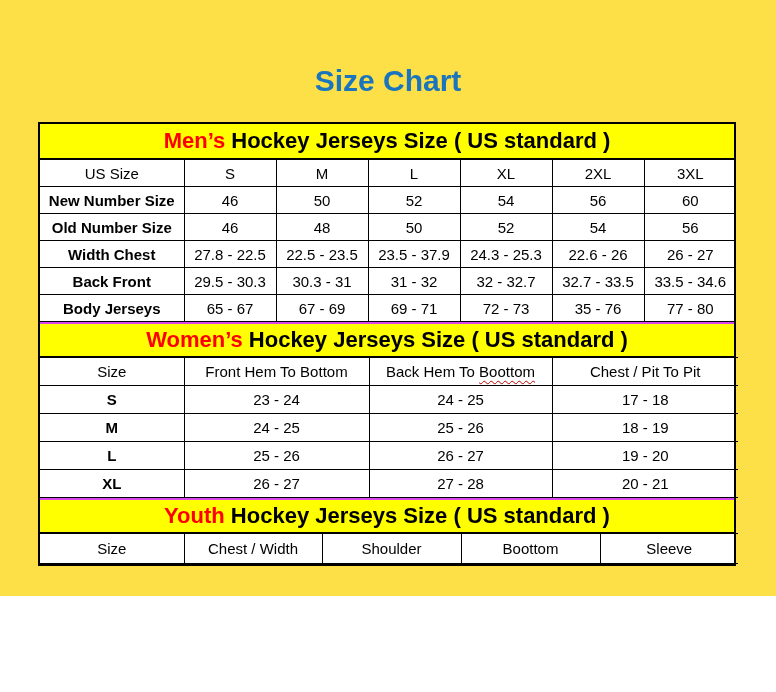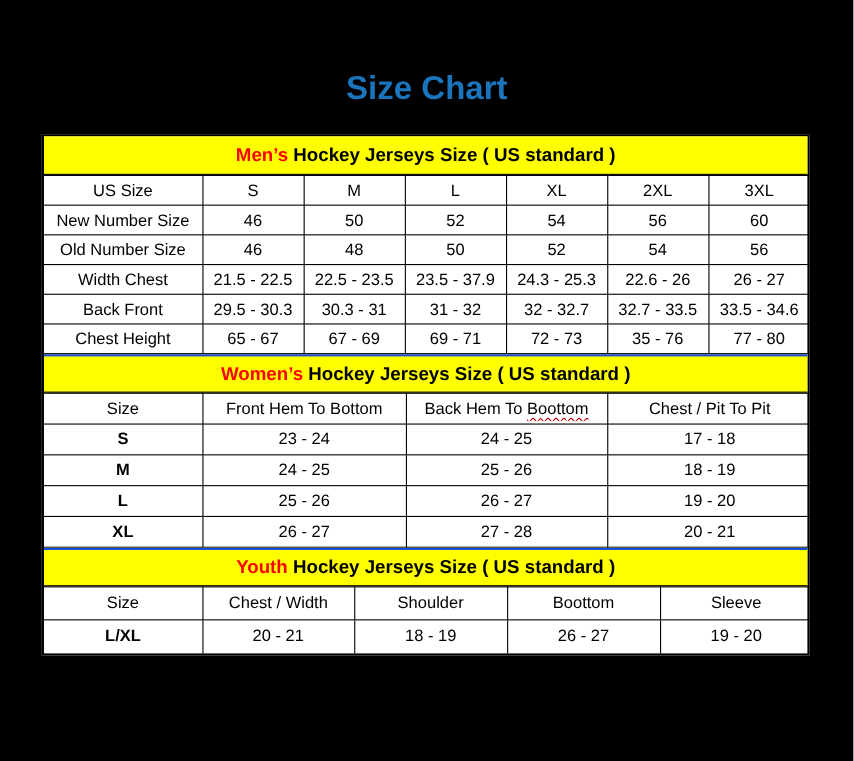--- a/index.html
+++ b/index.html
@@ -4,21 +4,21 @@
 <style>
   * { box-sizing: border-box; }
   html, body { margin: 0; padding: 0; }
   body {
     width: 776px; height: 692px;
     background: #ffffff;
     font-family: "Liberation Sans", sans-serif;
     color: #000000;
     overflow: hidden;
   }
-  .page { position: relative; width: 776px; height: 692px; background: #000000; }
+  .page { position: relative; width: 776px; height: 596px; background: #fde047; }
 
   .title {
     position: absolute;
     top: 64px; left: 0; width: 776px;
     margin: 0;
     text-align: center;
     font-size: 30px;
     font-weight: bold;
     color: #1b75bc;
     letter-spacing: 0px;
@@ -33,24 +33,24 @@
   }
 
   .band {
     background: #ffff00;
     border-bottom: 1px solid #000;
     height: 35px;
     display: flex;
     align-items: center;
     justify-content: center;
     font-weight: bold;
-    font-size: 17px;
+    font-size: 22px;
     white-space: pre;
   }
-  .band + .band, section + section .band { border-top: 2px solid #1d4ed8; }
+  .band + .band, section + section .band { border-top: 2px solid #d946ef; }
   .band .accent { color: #ff0000; }
 
   table {
     width: 100%;
     border-collapse: collapse;
     table-layout: fixed;
   }
   th, td {
     border: 1px solid #000;
     text-align: center;
@@ -59,21 +59,21 @@
     padding: 0 2px;
     height: 27px;
     font-weight: normal;
   }
   thead th { font-weight: normal; }
   tr > *:first-child { border-left: none; }
   tr > *:last-child { border-right: none; }
   section:last-child tbody tr:last-child > * { border-bottom: none; }
 
   .labels-bold tbody th { font-weight: bold; }
-  .labels-normal tbody th { font-weight: normal; margin-top: 15px; }
+  .labels-normal tbody th { font-weight: bold; margin-top: 15px; }
 
   .sec-1 th, .sec-1 td { height: 28px; }
   .sec-2 th, .sec-2 td { height: 30px; }
 
   .wavy {
     text-decoration: underline;
     text-decoration-style: wavy;
     text-decoration-color: #c00000;
     text-decoration-thickness: 1px;
     text-underline-offset: 3px;
@@ -127,38 +127,38 @@
               <th>Old Number Size</th>
               <td>46</td>
               <td>48</td>
               <td>50</td>
               <td>52</td>
               <td>54</td>
               <td>56</td>
             </tr>
             <tr>
               <th>Width Chest</th>
-              <td>21.5 - 22.5</td>
+              <td>27.8 - 22.5</td>
               <td>22.5 - 23.5</td>
               <td>23.5 - 37.9</td>
               <td>24.3 - 25.3</td>
               <td>22.6 - 26</td>
               <td>26 - 27</td>
             </tr>
             <tr>
               <th>Back Front</th>
               <td>29.5 - 30.3</td>
               <td>30.3 - 31</td>
               <td>31 - 32</td>
               <td>32 - 32.7</td>
               <td>32.7 - 33.5</td>
               <td>33.5 - 34.6</td>
             </tr>
             <tr>
-              <th>Chest Height</th>
+              <th>Body Jerseys</th>
               <td>65 - 67</td>
               <td>67 - 69</td>
               <td>69 - 71</td>
               <td>72 - 73</td>
               <td>35 - 76</td>
               <td>77 - 80</td>
             </tr>
           </tbody>
         </table>
     </section>
@@ -226,25 +226,18 @@
           <thead>
             <tr>
               <th>Size</th>
               <th>Chest / Width</th>
               <th>Shoulder</th>
               <th>Boottom</th>
               <th>Sleeve</th>
             </tr>
           </thead>
           <tbody>
-            <tr>
-              <th>L/XL</th>
-              <td>20 - 21</td>
-              <td>18 - 19</td>
-              <td>26 - 27</td>
-              <td>19 - 20</td>
-            </tr>
           </tbody>
         </table>
     </section>
 
   </div>
 </div>
 
 </body></html>

